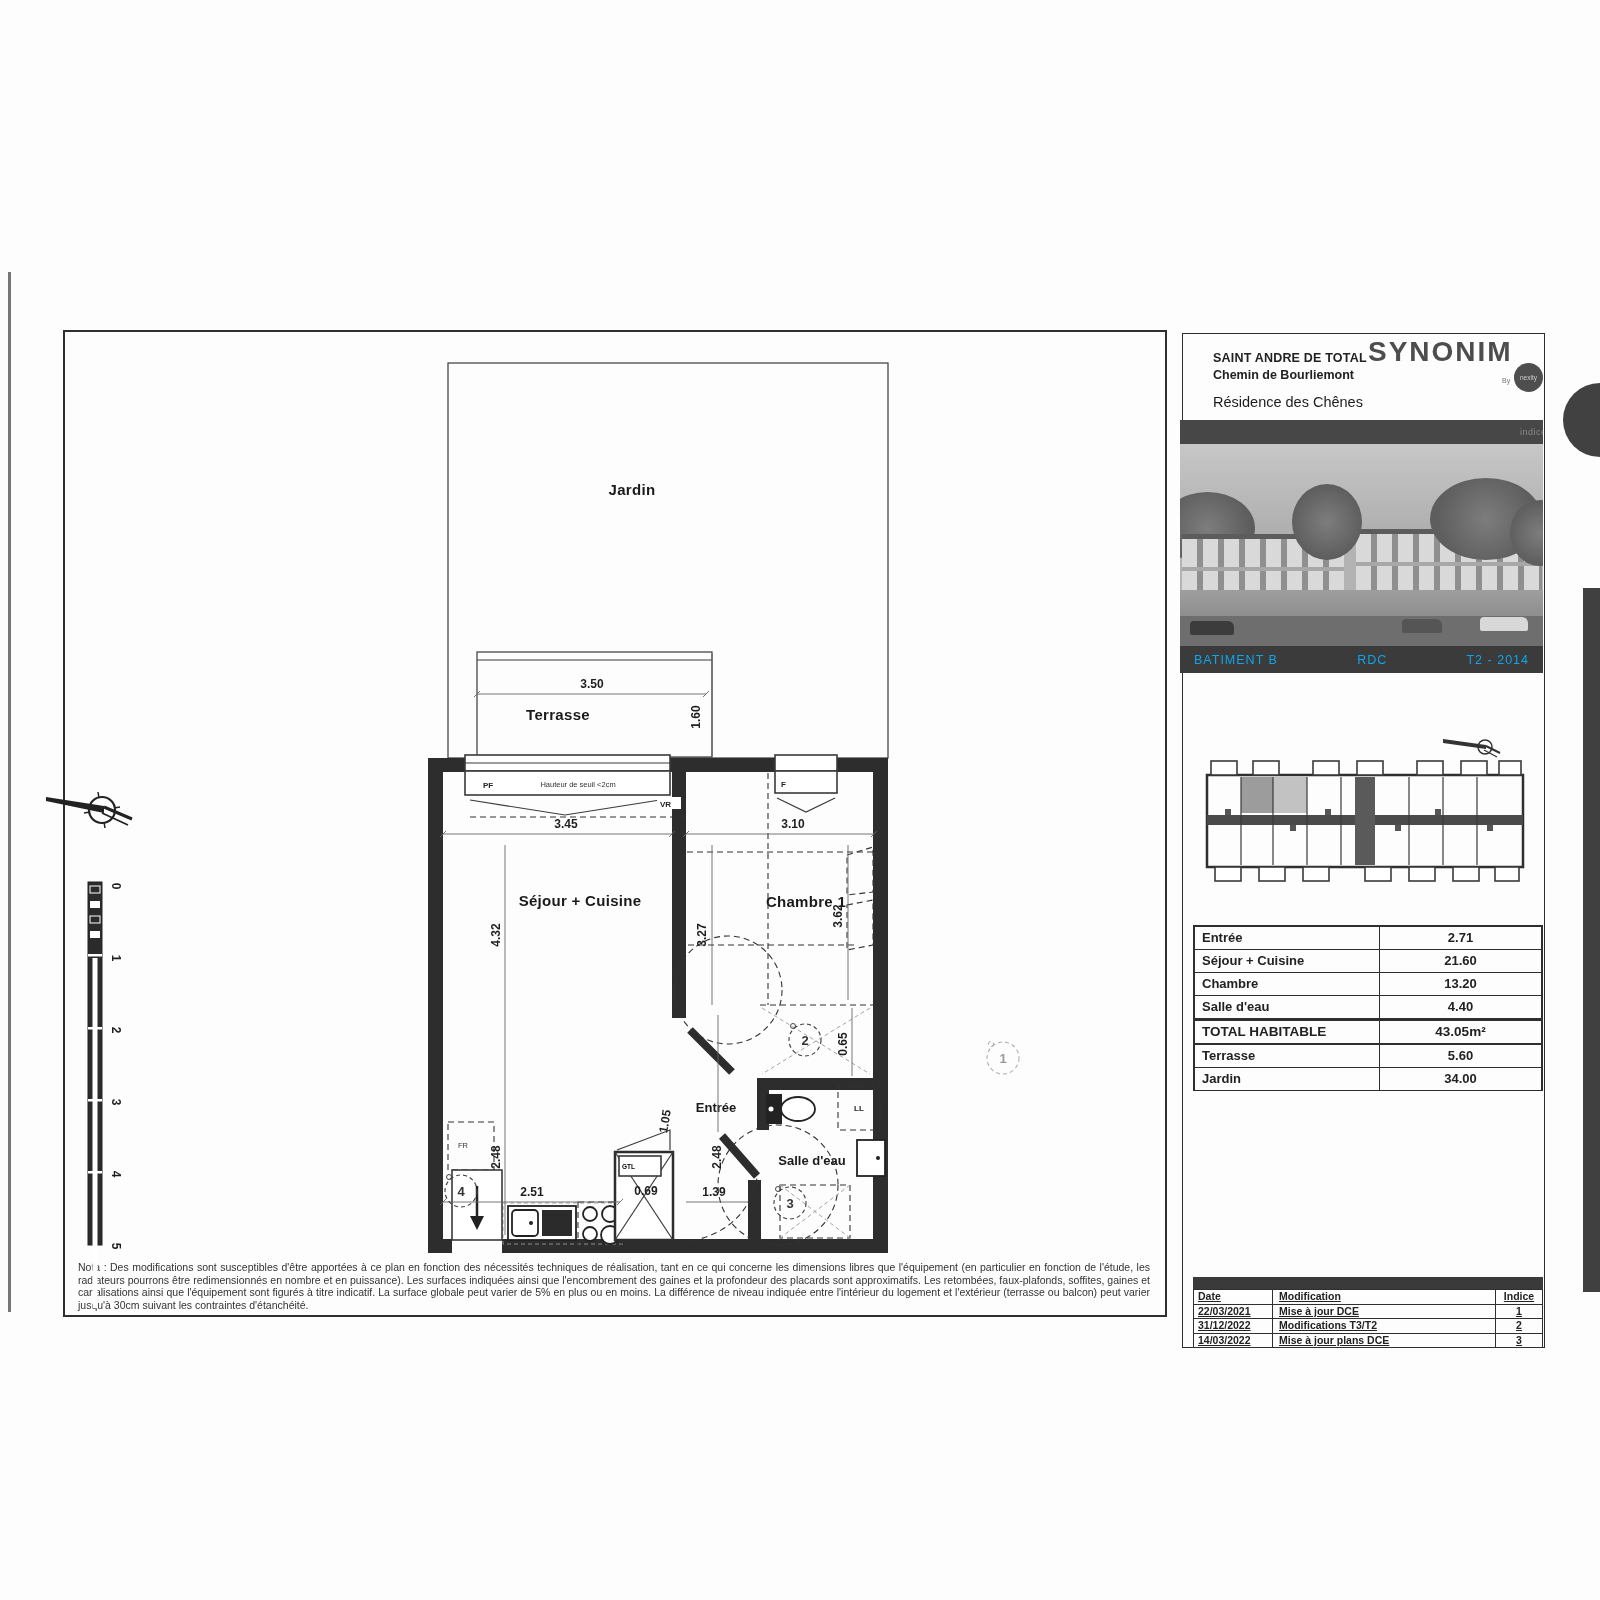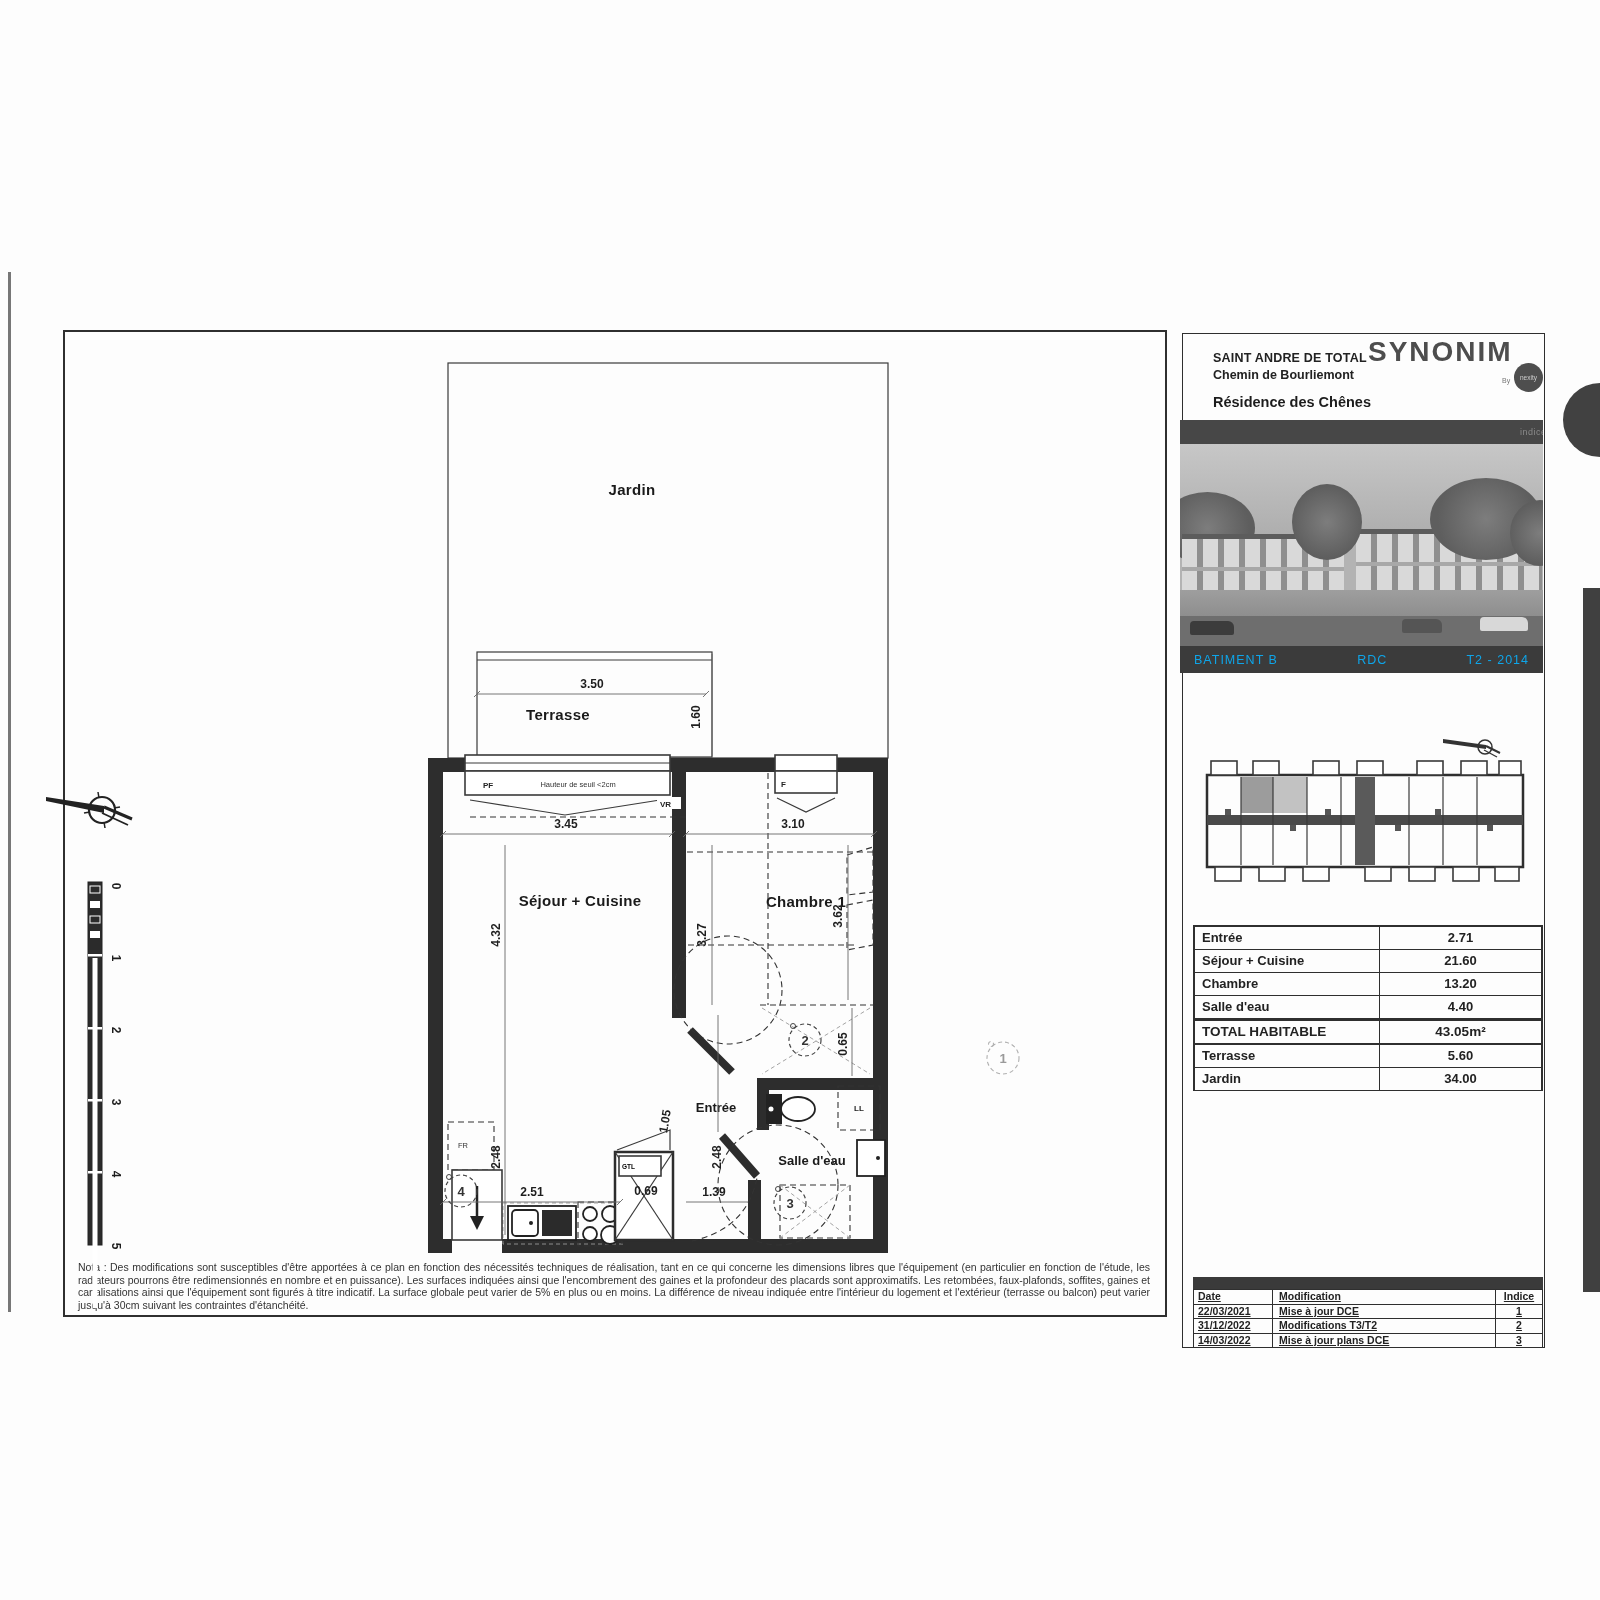--- a/index.html
+++ b/index.html
@@ -12,21 +12,21 @@
   #scan-right-band{left:1583px;top:588px;width:17px;height:704px;background:#404040;}
   #scan-corner-blob{left:1563px;top:383px;width:74px;height:74px;border-radius:50%;background:#414141;}
 
   
   #plan-frame{left:63px;top:330px;width:1100px;height:983px;border:2px solid #2f2f2f;}
   #title-frame{left:1182px;top:333px;width:361px;height:1013px;border:1.5px solid #2f2f2f;}
 
   
   .tb-city{left:1213px;top:351px;font-size:12.5px;font-weight:bold;letter-spacing:.2px;color:#222;}
   .tb-street{left:1213px;top:368px;font-size:12.5px;font-weight:bold;color:#222;}
-  .tb-res{left:1213px;top:394px;font-size:14.5px;font-weight:bold;color:#1c1c1c;}
+  .tb-res{left:1213px;top:394px;font-size:14.5px;font-weight:normal;color:#1c1c1c;}
   .tb-brand{left:1368px;top:336px;font-size:28px;font-weight:bold;letter-spacing:2px;color:#4d4d4d;}
   .tb-by{left:1502px;top:377px;font-size:7px;color:#777;}
   .tb-dot{left:1514px;top:363px;width:29px;height:29px;border-radius:50%;background:#4e4e4e;
           display:flex;align-items:center;justify-content:center;font-size:6.5px;color:#cfcfcf;}
 
   
   #photo{left:1180px;top:420px;width:363px;height:253px;background:#b3b3b3;overflow:hidden;}
   #photo > div{position:absolute;}
   .ph-top{left:0;top:0;width:377px;height:24px;background:#474747;display:flex;align-items:center;justify-content:flex-end;padding-left:12px;}
   .ph-indice{font-size:9px;color:#8a8a8a;padding-right:14px;letter-spacing:.5px;}

